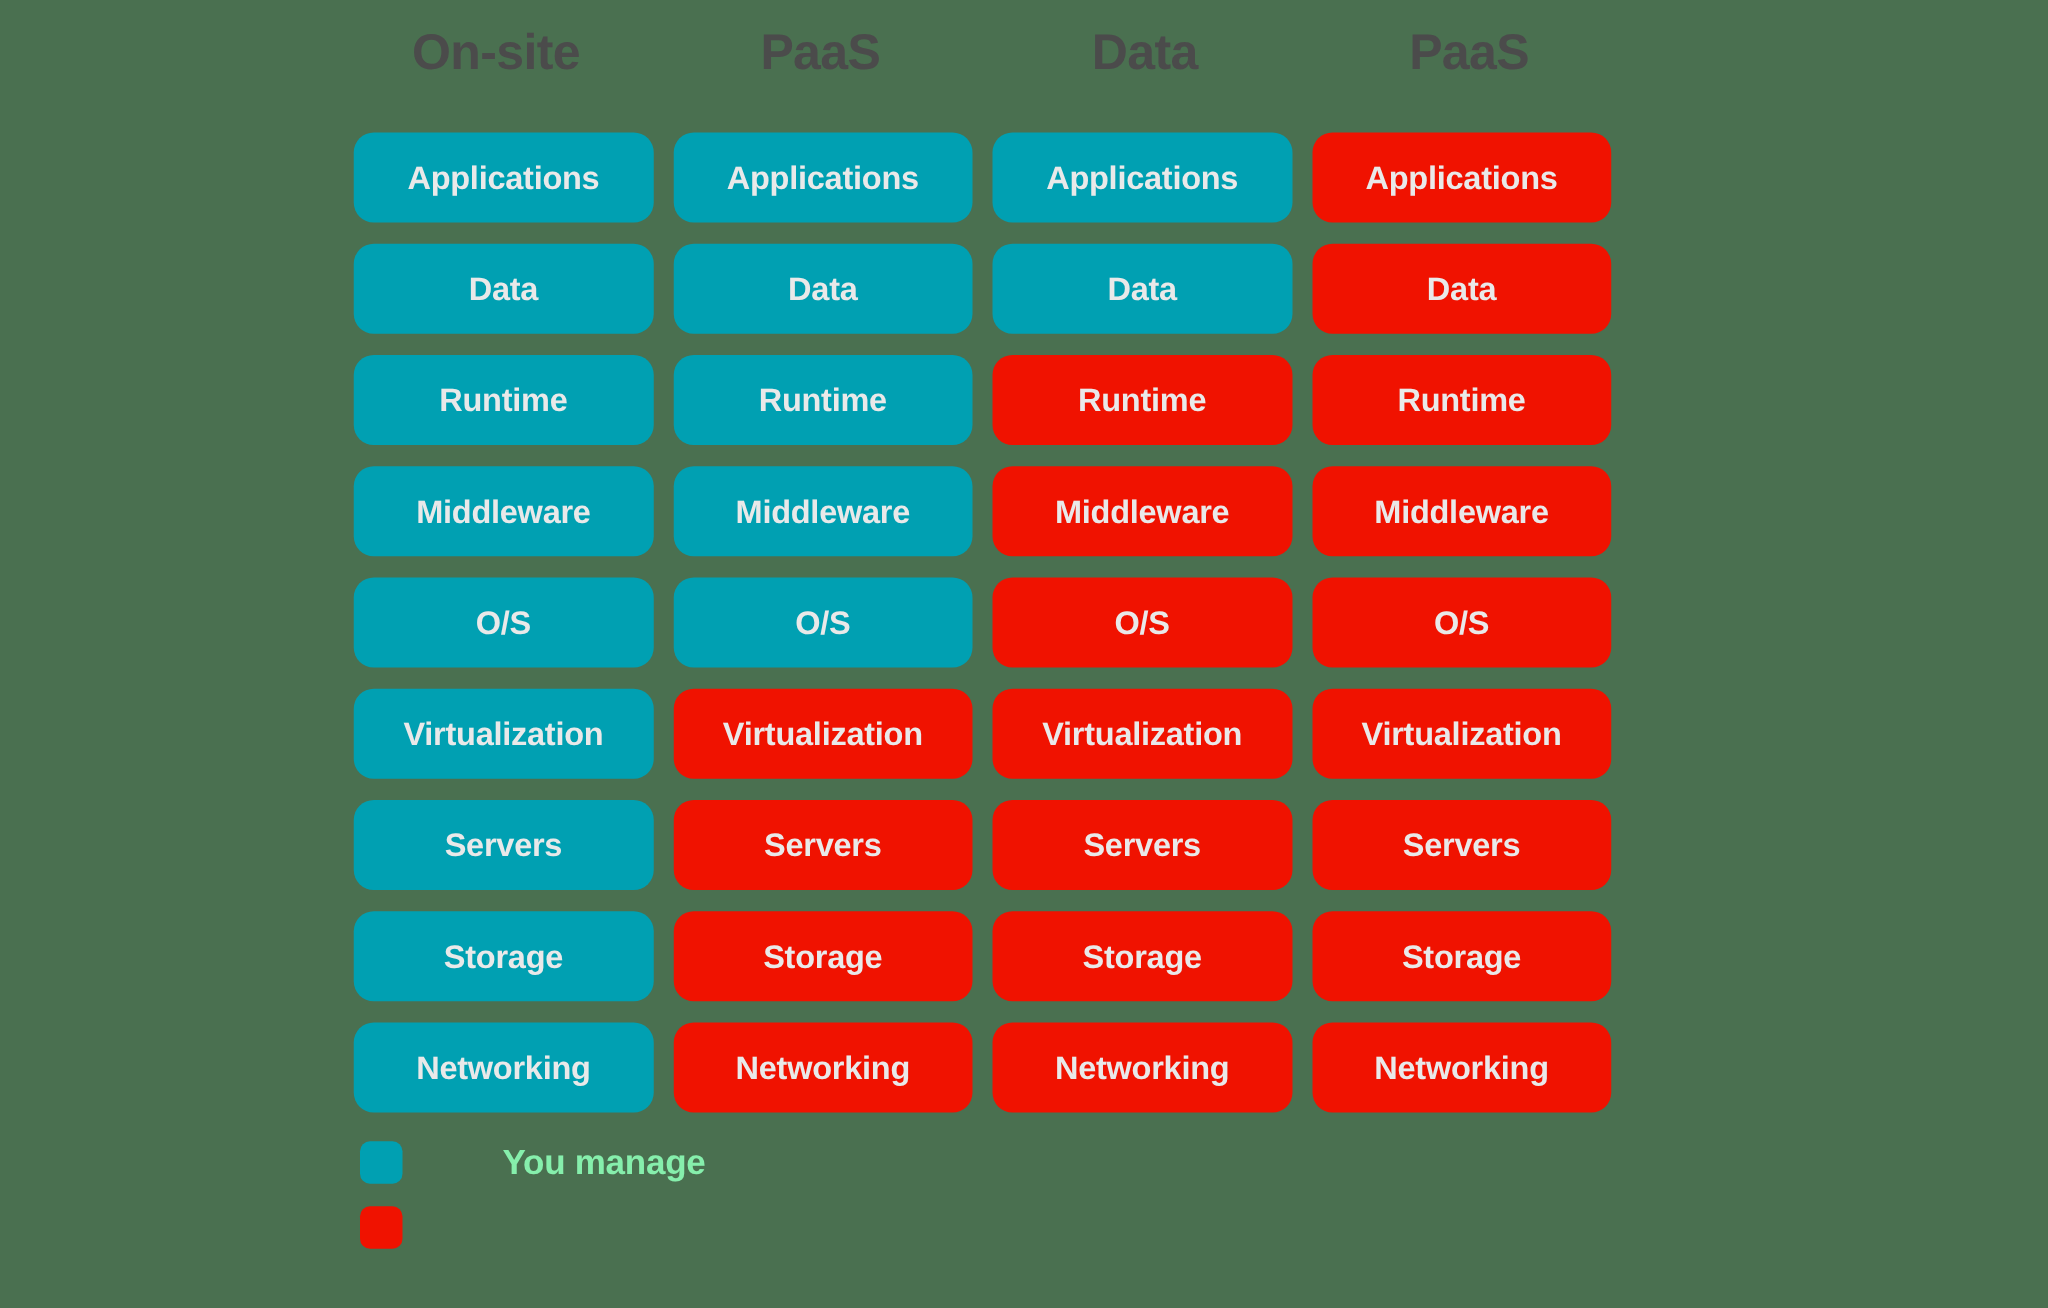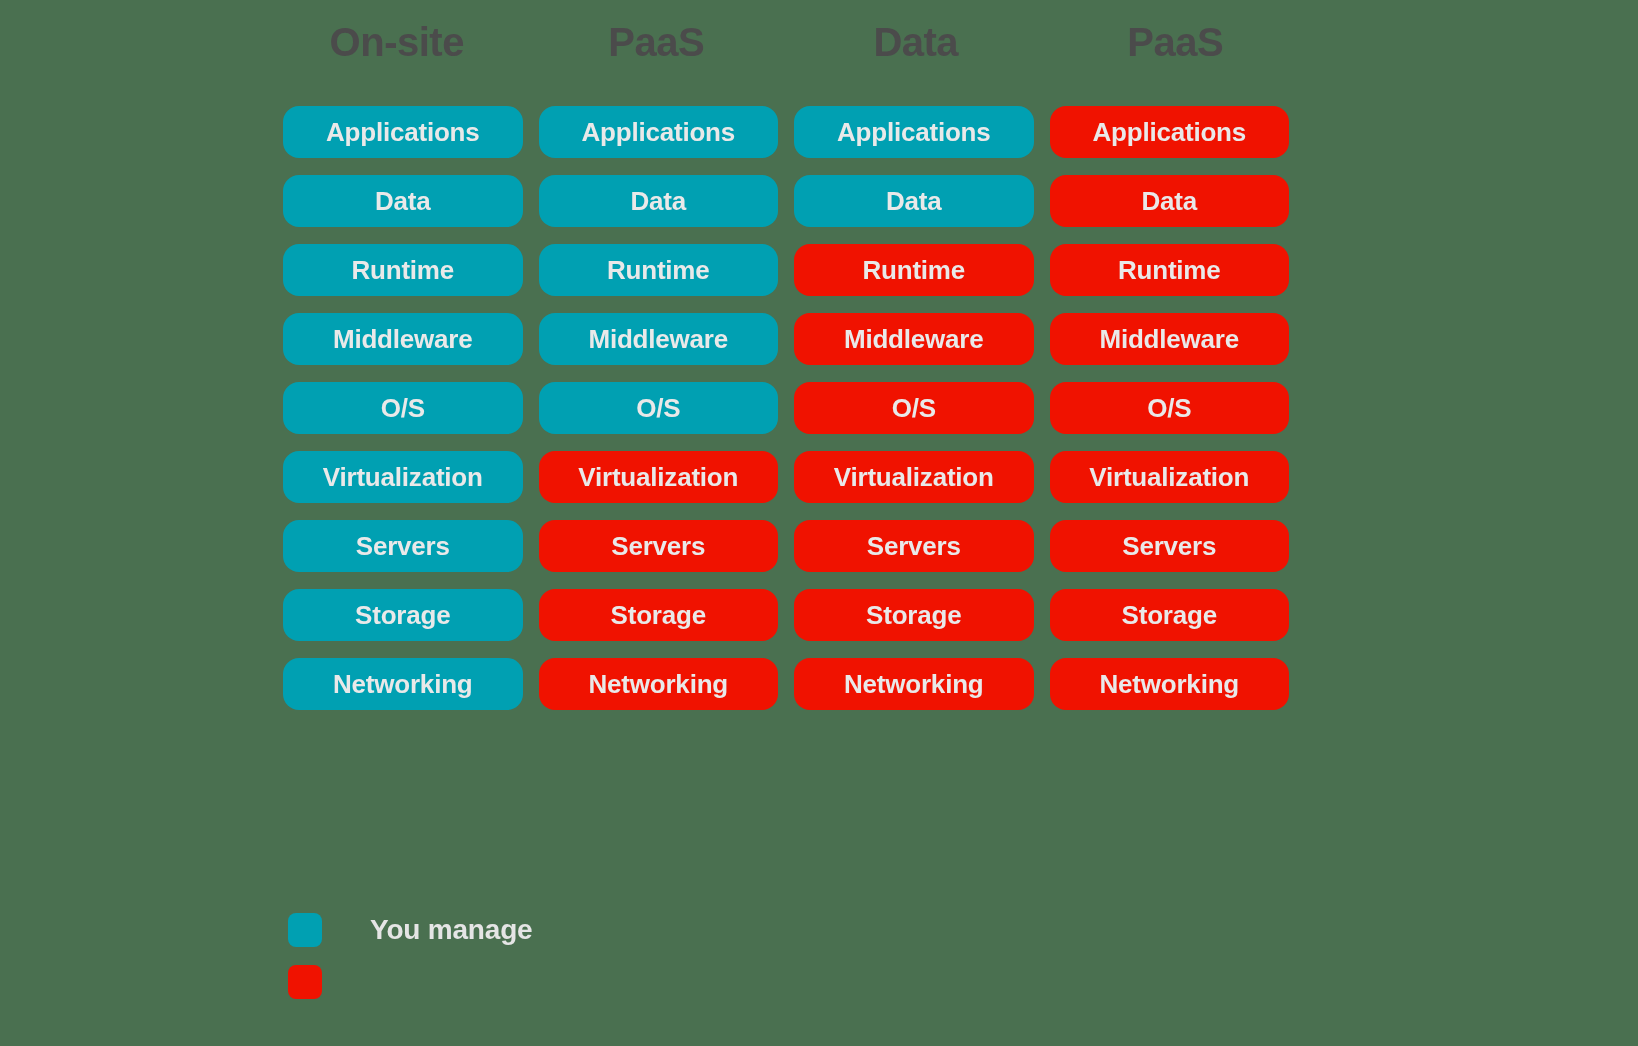--- a/index.html
+++ b/index.html
@@ -49,21 +49,21 @@
   .layer-rows {
     display: flex;
     flex-direction: column;
     gap: 17px;
     margin-top: 12px;
   }
 
   .layer-row {
     display: flex;
     gap: 16px;
-    height: 52px;
+    height: 72px;
   }
 
   .cell {
     flex: 1 1 0;
     border-radius: 16px;
     display: flex;
     align-items: center;
     justify-content: center;
     color: #e9e9e9;
     font-size: 26px;
@@ -94,24 +94,24 @@
     width: 34px;
     height: 34px;
     border-radius: 8px;
     flex: 0 0 auto;
   }
 
   .legend-swatch.you   { background: #00a0b2; }
   .legend-swatch.prov  { background: #f01200; }
 
   .legend-label {
-    margin-left: 48px;
+    margin-left: 80px;
     font-size: 28px;
     font-weight: bold;
-    color: #e5e5e5;
+    color: #86efac;
     letter-spacing: -0.2px;
     white-space: nowrap;
   }
 </style>
 </head>
 <body>
 
 <div id="stage">
 
   <div id="matrix">

